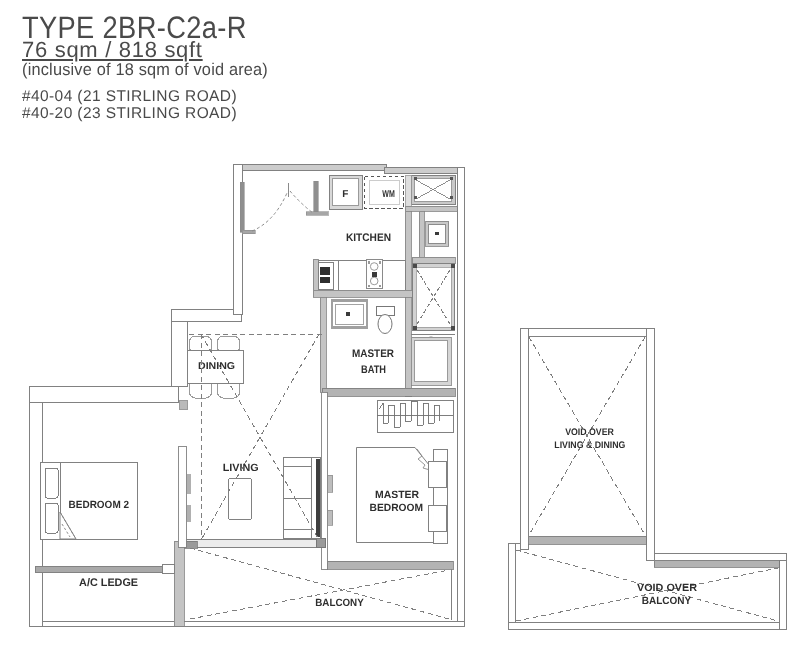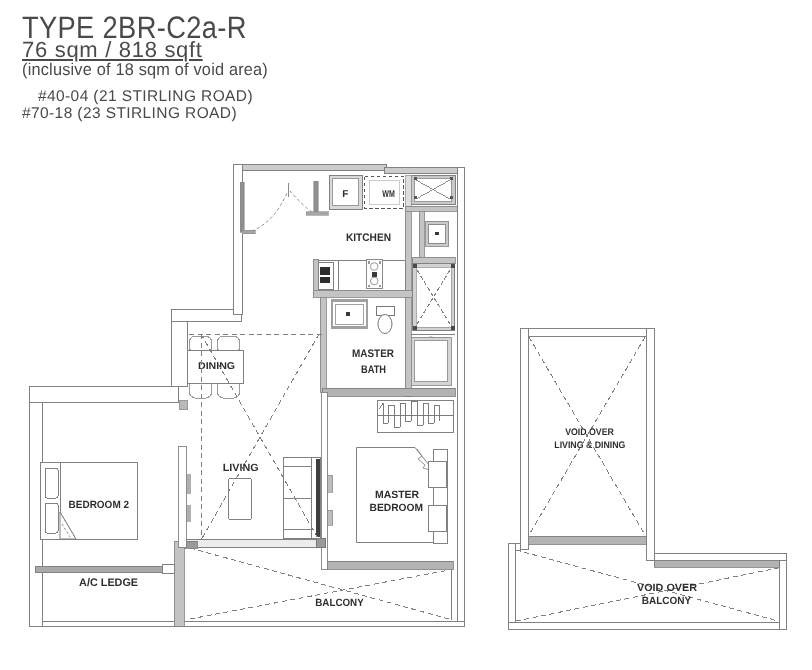--- a/index.html
+++ b/index.html
@@ -1,36 +1,36 @@
 <!DOCTYPE html>
 <html><head>
 <meta charset="utf-8">
 <style>
 html,body{margin:0;padding:0;background:#ffffff;width:812px;height:670px;overflow:hidden;}
 body{transform:translateZ(0);will-change:transform;}
 .hdr div{position:absolute;left:22px;font-family:"Liberation Sans",sans-serif;color:#4a4a4a;line-height:1;white-space:nowrap;transform-origin:0 0;text-rendering:geometricPrecision;}
 .t1{font-size:31px;letter-spacing:.4px;top:12px;transform:scaleX(.88);}
 .t2{font-size:22px;letter-spacing:.7px;top:39px;text-decoration:underline;}
 .t3{font-size:17px;letter-spacing:.2px;top:61px;transform:scaleX(.96);}
-.t4{font-size:15.5px;letter-spacing:.4px;top:89px;margin-left:16px;}
+.t4{font-size:15.5px;letter-spacing:.4px;top:89px;}
 .t5{font-size:15.5px;letter-spacing:.4px;top:106px;}
 svg{position:absolute;left:0;top:0;}
 svg text{font-family:"Liberation Sans",sans-serif;font-weight:bold;fill:#2e2e2e;stroke:none;text-rendering:geometricPrecision;}
 svg text{text-anchor:middle;}
 svg rect,svg line{shape-rendering:crispEdges;}
 </style>
 </head>
 <body>
 
 <div class="hdr">
   <div class="t1">TYPE 2BR-C2a-R</div>
   <div class="t2">76 sqm / 818 sqft</div>
   <div class="t3">(inclusive of 18 sqm of void area)</div>
   <div class="t4">#40-04 (21 STIRLING ROAD)</div>
-  <div class="t5">#70-18 (23 STIRLING ROAD)</div>
+  <div class="t5">#40-20 (23 STIRLING ROAD)</div>
 </div>
 <svg width="812" height="670" viewBox="0 0 812 670">
 <g fill="none" stroke="#818181" stroke-width="1">
 
 <rect x="235" y="164" width="151" height="6" fill="#cccccc"></rect>
 
 <rect x="384" y="167" width="80" height="6" fill="#cccccc"></rect>
 
 <rect x="457" y="167" width="7" height="459" fill="#ffffff"></rect>
 

